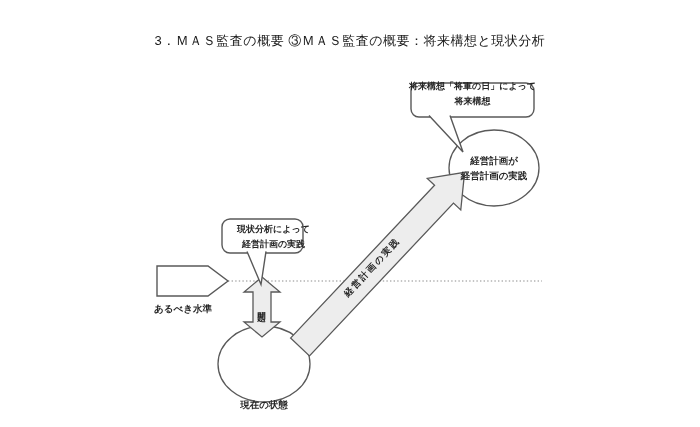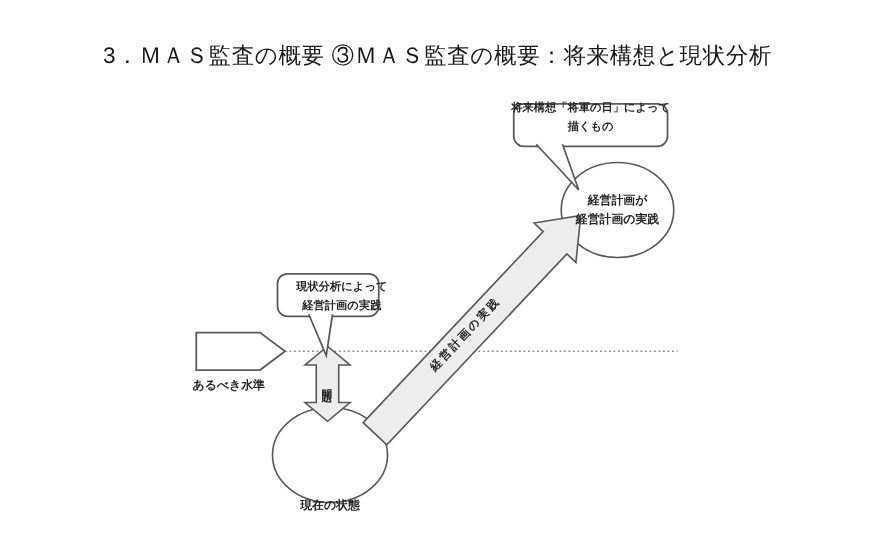--- a/index.html
+++ b/index.html
@@ -2,21 +2,21 @@
 <html><head>
 <meta charset="utf-8">
 <style>
   html,body{margin:0;padding:0;background:#fff;}
   .stage{
     position:relative;width:700px;height:427px;background:#ffffff;overflow:hidden;
     font-family:"Liberation Sans",sans-serif;color:#262626;
   }
   .title{
     position:absolute;top:32px;left:0;right:0;text-align:center;
-    font-size:18px;letter-spacing:0.5px;color:#1a1a1a;white-space:nowrap;
+    font-size:13px;letter-spacing:0.5px;color:#1a1a1a;white-space:nowrap;
   }
   svg.diagram{position:absolute;left:0;top:0;}
   .shape-stroke{stroke:#595959;fill:#ffffff;}
   .arrow-fill{stroke:#595959;fill:#ededed;}
   .lbl{
     position:absolute;display:flex;flex-direction:column;align-items:center;justify-content:center;
     font-weight:bold;color:#262626;text-align:center;white-space:nowrap;
   }
   .lbl .ln{display:block;}
   .fs9{font-size:9px;line-height:15px;}
@@ -59,21 +59,21 @@
     <g>
       <rect x="222" y="219" width="81" height="34" rx="8" class="shape-stroke" stroke-width="1.4"></rect>
       <path d="M247,251.4 L261,284.5 L266,251.4" class="shape-stroke" stroke-width="1.4"></path>
     </g>
 
     <polygon points="157,266 208,266 228,281 208,296 157,296" class="shape-stroke" stroke-width="1.4"></polygon>
   </svg>
 
   <div class="lbl fs9" style="left:411px;top:84px;width:123px;height:20px;">
     <span class="ln">将来構想「将軍の日」によって</span>
-    <span class="ln">描くもの</span>
+    <span class="ln">将来構想</span>
   </div>
 
   <div class="lbl fs95" style="left:449px;top:151px;width:90px;height:34px;align-items:center;">
     <span class="ln">経営計画が</span>
     <span class="ln">経営計画の実践</span>
   </div>
 
   <div class="lbl fs9" style="left:222px;top:220px;width:103px;height:33px;">
     <span class="ln">現状分析によって</span>
     <span class="ln">経営計画の実践</span>

